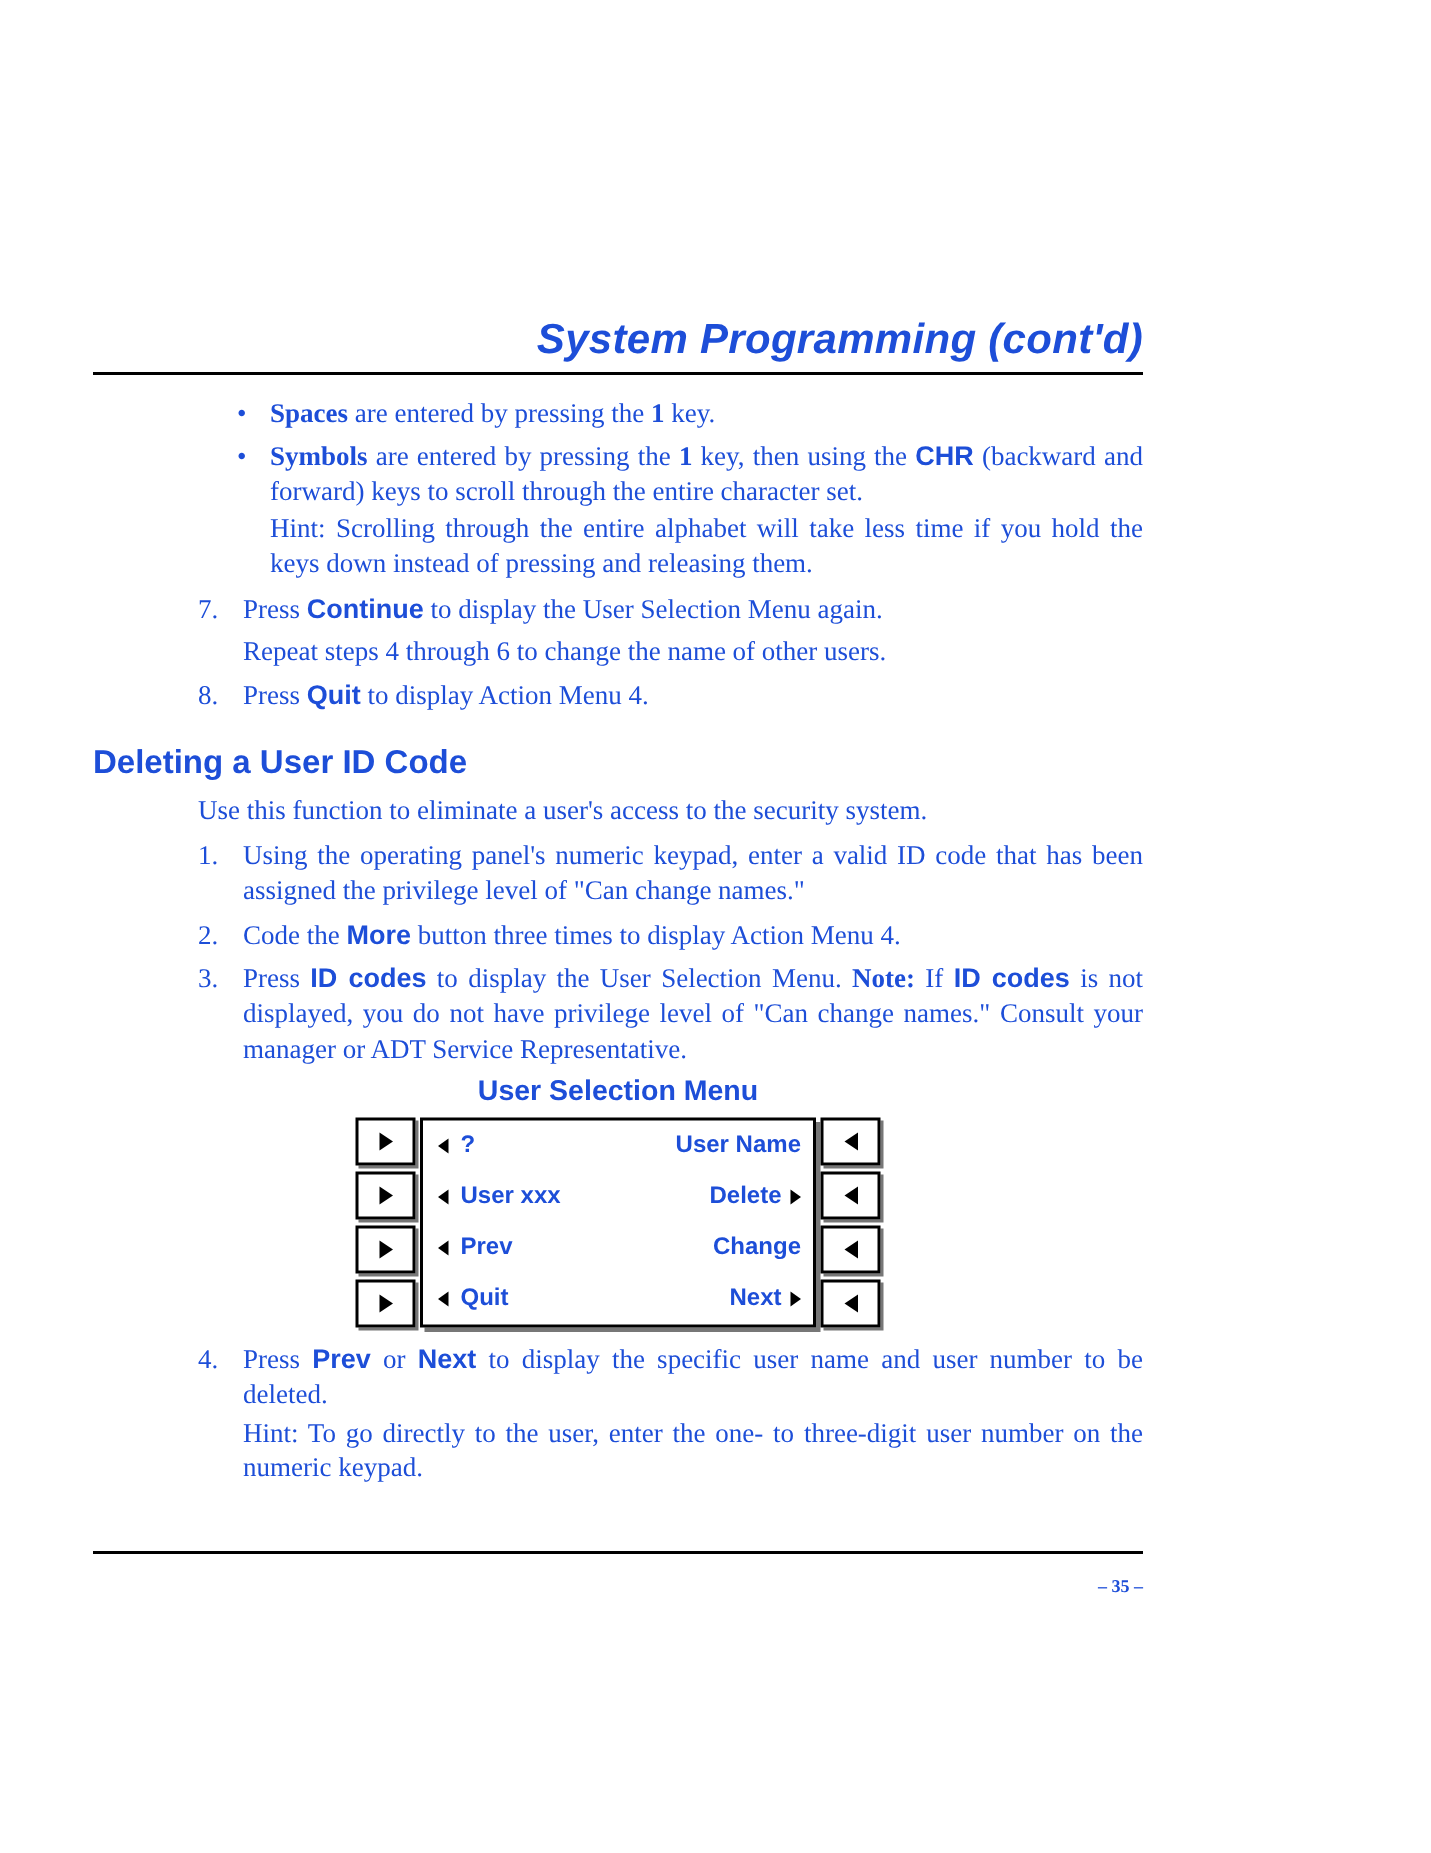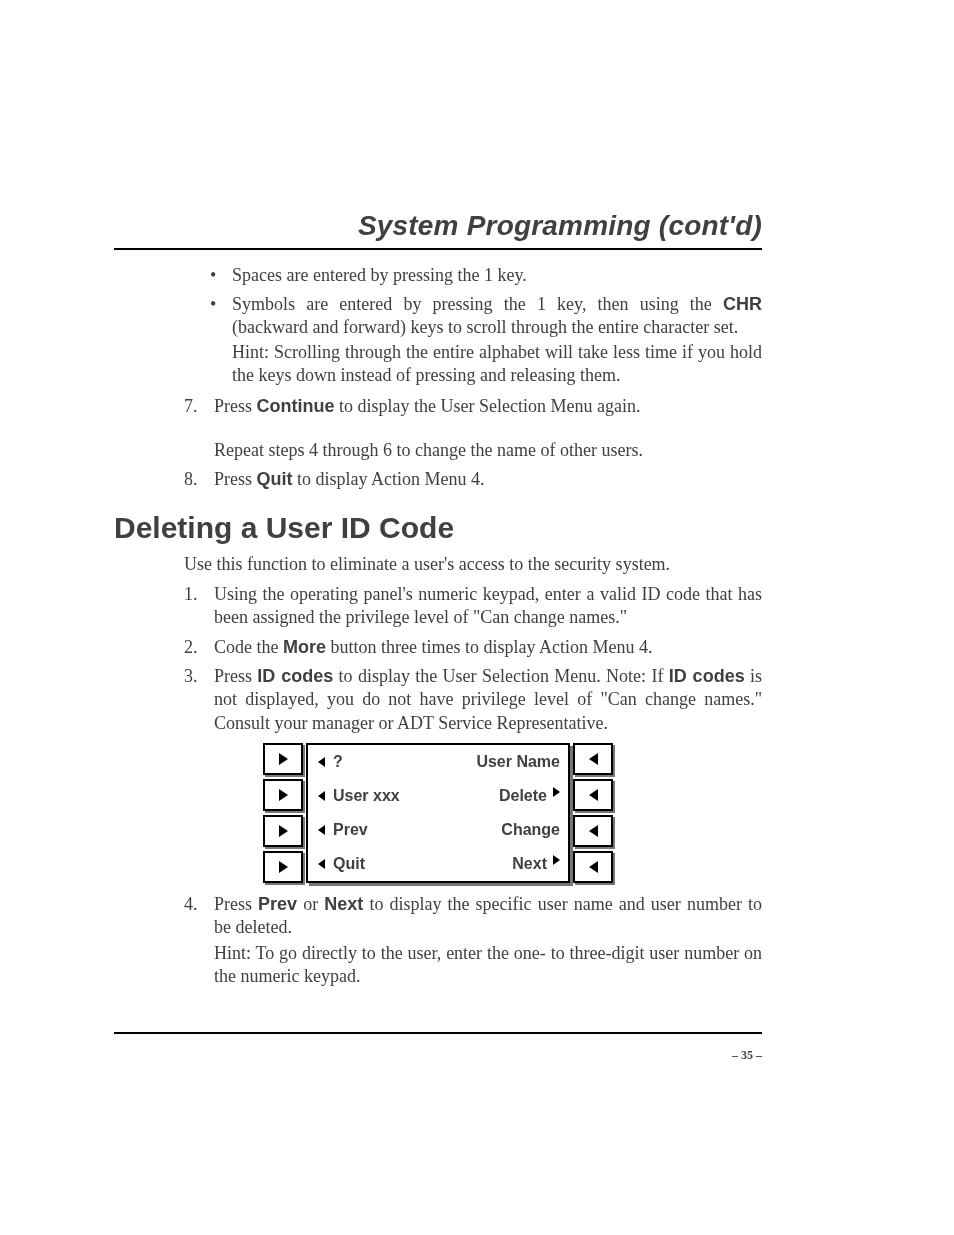--- a/index.html
+++ b/index.html
@@ -4,23 +4,23 @@
 <style>
   html, body {
     margin: 0;
     padding: 0;
     background: #ffffff;
     width: 954px;
   }
   .page {
     box-sizing: border-box;
     width: 892px;
-    padding: 210px 130px 0 114px;
+    padding: 210px 130px 0 62px;
     font-family: "Century Schoolbook", "Times New Roman", Georgia, serif;
-    color: #404040;
+    color: #1d4ed8;
   }
   .sans { font-family: Arial, Helvetica, sans-serif; }
   .title-block {
     text-align: right;
     font-family: Arial, Helvetica, sans-serif;
     font-weight: bold;
     font-style: italic;
     font-size: 28px;
     letter-spacing: 0.2px;
   }
@@ -74,36 +74,36 @@
     margin: 6px 0 6px 0;
     line-height: 1.3;
     text-align: justify;
   }
   .numlist > li > .num {
     position: absolute;
     left: 0;
     top: 0;
   }
   .numlist .sub {
-    margin-top: 20px;
+    margin-top: 4px;
     text-align: justify;
   }
   .h2 {
     font-family: Arial, Helvetica, sans-serif;
     font-weight: bold;
-    font-size: 30px;
+    font-size: 22px;
     margin: 20px 0 8px 0;
   }
   .intro {
     margin: 0 0 6px 70px;
     font-size: 18px;
     line-height: 1.3;
   }
   b.sans { font-family: Arial, Helvetica, sans-serif; font-weight: bold; }
-  b.serif { font-weight: normal; }
+  b.serif { font-weight: bold; }
 
   .menu-title {
     text-align: center;
     font-family: Arial, Helvetica, sans-serif;
     font-weight: bold;
     font-size: 19px;
     margin: 6px 0 4px 0;
   }
   .menu-wrap {
     display: flex;
@@ -169,21 +169,21 @@
     display: flex;
     justify-content: space-between;
     align-items: center;
     height: 34px;
     padding: 0 8px 0 10px;
     font-family: Arial, Helvetica, sans-serif;
     font-weight: bold;
     font-size: 16px;
   }
   .srow > .sl { display: flex; align-items: center; gap: 6px; }
-  .srow > .sr { display: flex; gap: 4px; }
+  .srow > .sr { display: flex; align-items: center; gap: 4px; }
   .page-num {
     text-align: right;
     font-family: "Century Schoolbook", Georgia, serif;
     font-weight: bold;
     font-size: 12px;
     margin: 14px 0 0 0;
   }
 </style>
 </head>
 <body>
@@ -226,20 +226,21 @@
     <li>
       <span class="num">2.</span>
       <span>Code the </span><b class="sans">More</b><span> button three times to display Action Menu 4.</span>
     </li>
     <li>
       <span class="num">3.</span>
       <span>Press </span><b class="sans">ID codes</b><span> to display the User Selection Menu. </span><b class="serif">Note:</b><span> If </span><b class="sans">ID codes</b><span> is not displayed, you do not have privilege level of "Can change names." Consult your manager or ADT Service Representative.</span>
     </li>
   </ol>
 
+  <div class="menu-title">User Selection Menu</div>
   <div class="menu-wrap">
     <table class="menu">
       <tbody>
           <tr>
         <td>
               <div class="btn">
                 <span class="tri-r"></span>
               </div>
             </td>
         <td rowspan="4">

